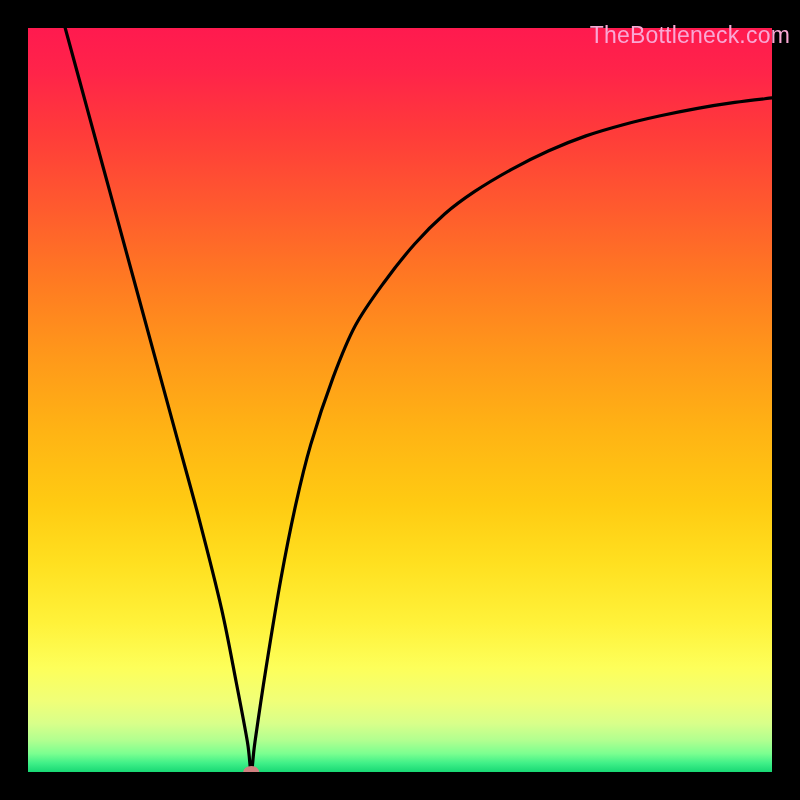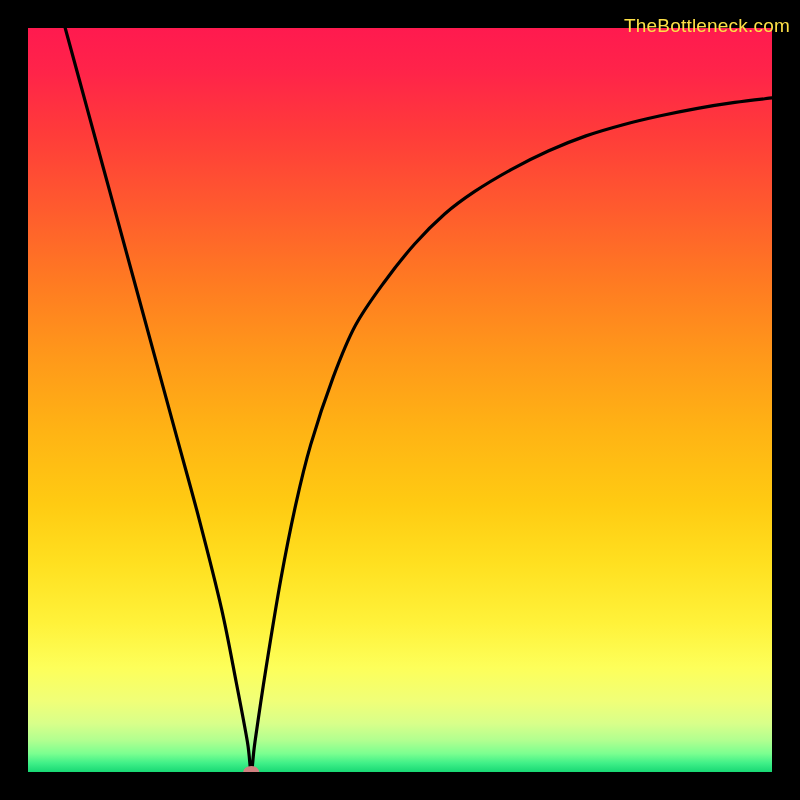--- a/index.html
+++ b/index.html
@@ -19,24 +19,24 @@
   .plot-area {
     position: absolute;
     left: 28px;
     top: 28px;
     width: 744px;
     height: 744px;
     overflow: hidden;
   }
   .watermark {
     position: absolute;
-    top: 15px;
+    top: 22px;
     right: 10px;
-    color: #fde047;
-    font-size: 19px;
+    color: #f9a8d4;
+    font-size: 23px;
     font-weight: 500;
     letter-spacing: 0.2px;
     z-index: 5;
   }
   svg { display: block; }
 </style>
 </head>
 <body>
 
 <div class="frame">

